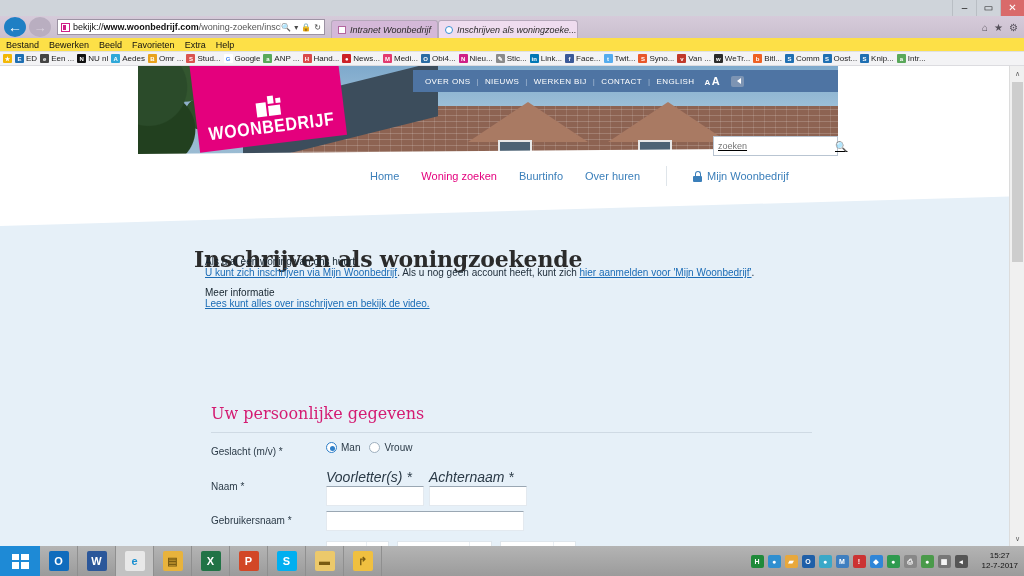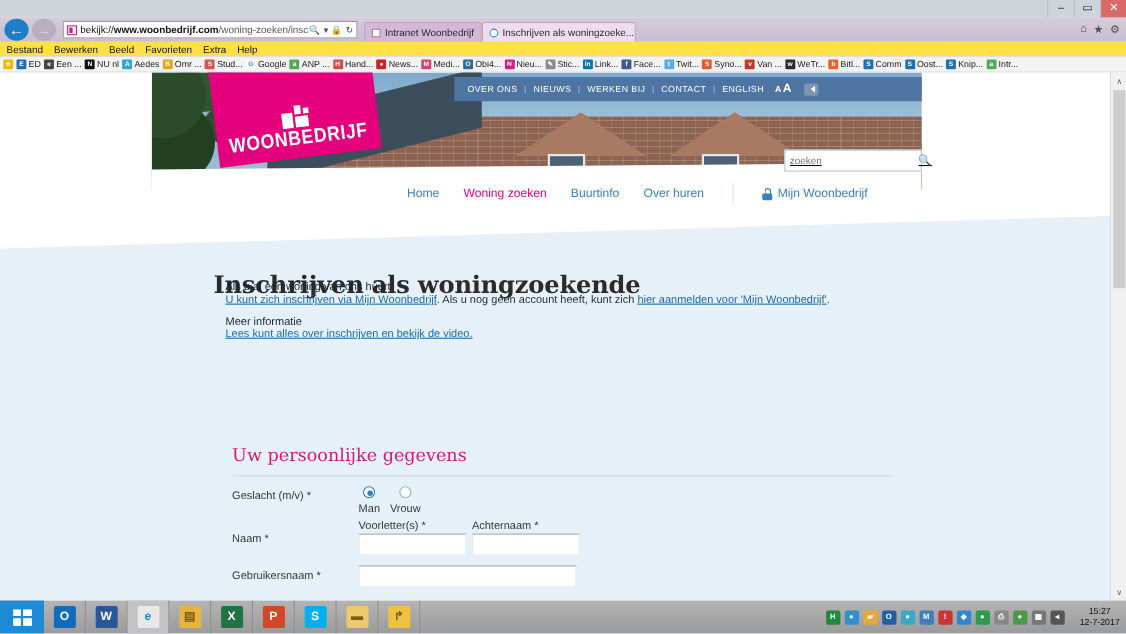--- a/index.html
+++ b/index.html
@@ -59,21 +59,21 @@
   .addr-icons {
     margin-left: auto; display: flex; align-items: center; gap: 3px;
     font-size: 8px; color: #4a4a4a;
   }
   .tabs { display: flex; align-items: flex-end; height: 22px; margin-left: 6px; }
   .tab {
     height: 18px; display: flex; align-items: center; gap: 4px;
     padding: 0 6px; font-size: 9px; color: #2a2a2a;
     border: 1px solid #b5a8bb; border-bottom: none;
     border-radius: 3px 3px 0 0;
-    max-width: 140px; white-space: nowrap; overflow: hidden;
+    max-width: 140px; white-space: nowrap; overflow: hidden; font-style: italic;
   }
   .tab.inactive { background: #d4b8d8; }
   .tab.active { background: #efdcef; }
   .tab-ico {
     width: 8px; height: 8px; flex: 0 0 auto;
     border: 1px solid #b3659f; background: #fff;
   }
   .tab-ico.ie { border-color: #3b8fd4; border-radius: 50%; }
   .navbar-right {
     position: absolute; right: 6px; display: flex; gap: 6px;
@@ -243,29 +243,29 @@
   .hr {
     position: absolute; left: 211px; top: 176px; width: 601px; height: 1px;
     background: #cfdae4;
   }
 
   .form { position: absolute; left: 211px; top: 186px; width: 620px; font-size: 10px; color: #2b3a47; }
   .row { position: relative; margin-bottom: 5px; min-height: 22px; }
   .lbl { position: absolute; left: 0; top: 4px; width: 112px; color: #2b3a47; }
   .fields { margin-left: 115px; display: flex; gap: 5px; }
   .fld { display: flex; flex-direction: column; }
-  .fld .cap { font-size: 10px; color: #2b3a47; margin-bottom: 1px; }
+  .fld .cap { font-size: 14px; color: #2b3a47; margin-bottom: 1px; font-style: italic; }
   .inp {
     background: #fff; border: 1px solid #e3e9ef;
     border-top: 1px solid #9aa7b3;
     height: 20px; width: 98px;
   }
   .inp.w200 { width: 198px; }
   .radios { margin-left: 115px; display: flex; align-items: center; gap: 9px; }
-  .radio { display: flex; align-items: center; gap: 4px; flex-direction: column; }
+  .radio { display: flex; align-items: center; gap: 4px; }
   .dot {
     width: 11px; height: 11px; border-radius: 50%;
     background: #fff; border: 1px solid #9fb0bf; position: relative;
   }
   .dot.on { border-color: #2f7fc9; }
   .dot.on::after {
     content: ""; position: absolute; left: 2.5px; top: 2.5px;
     width: 5px; height: 5px; border-radius: 50%; background: #2f7fc9;
   }
   .sel {

